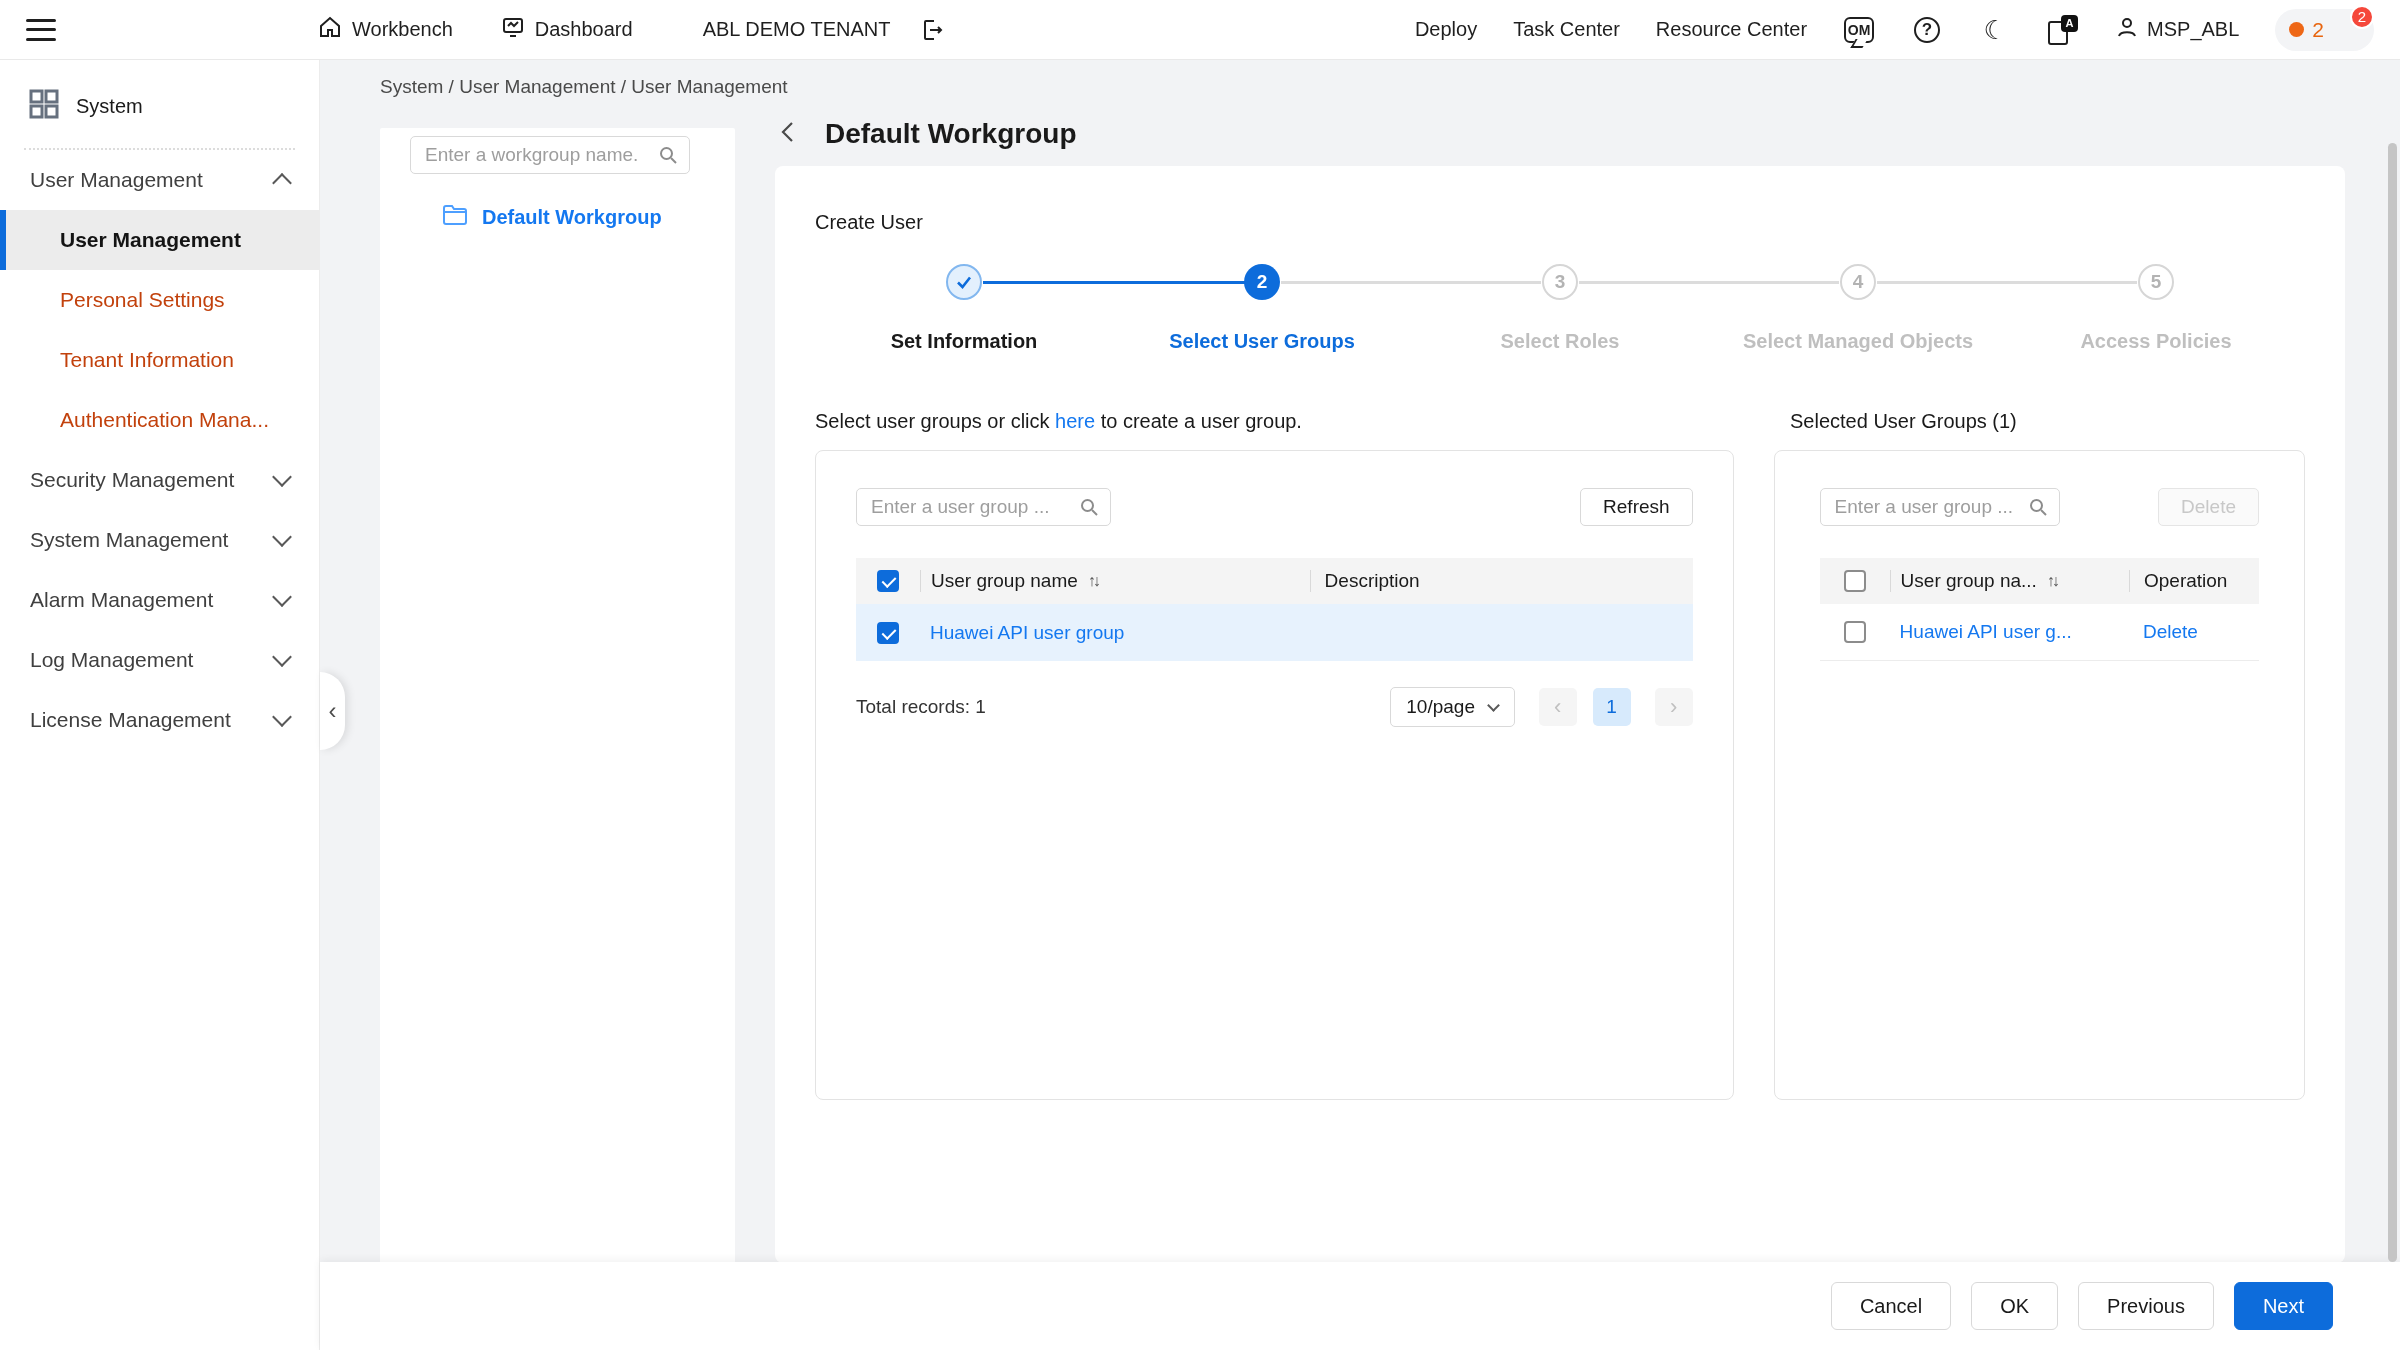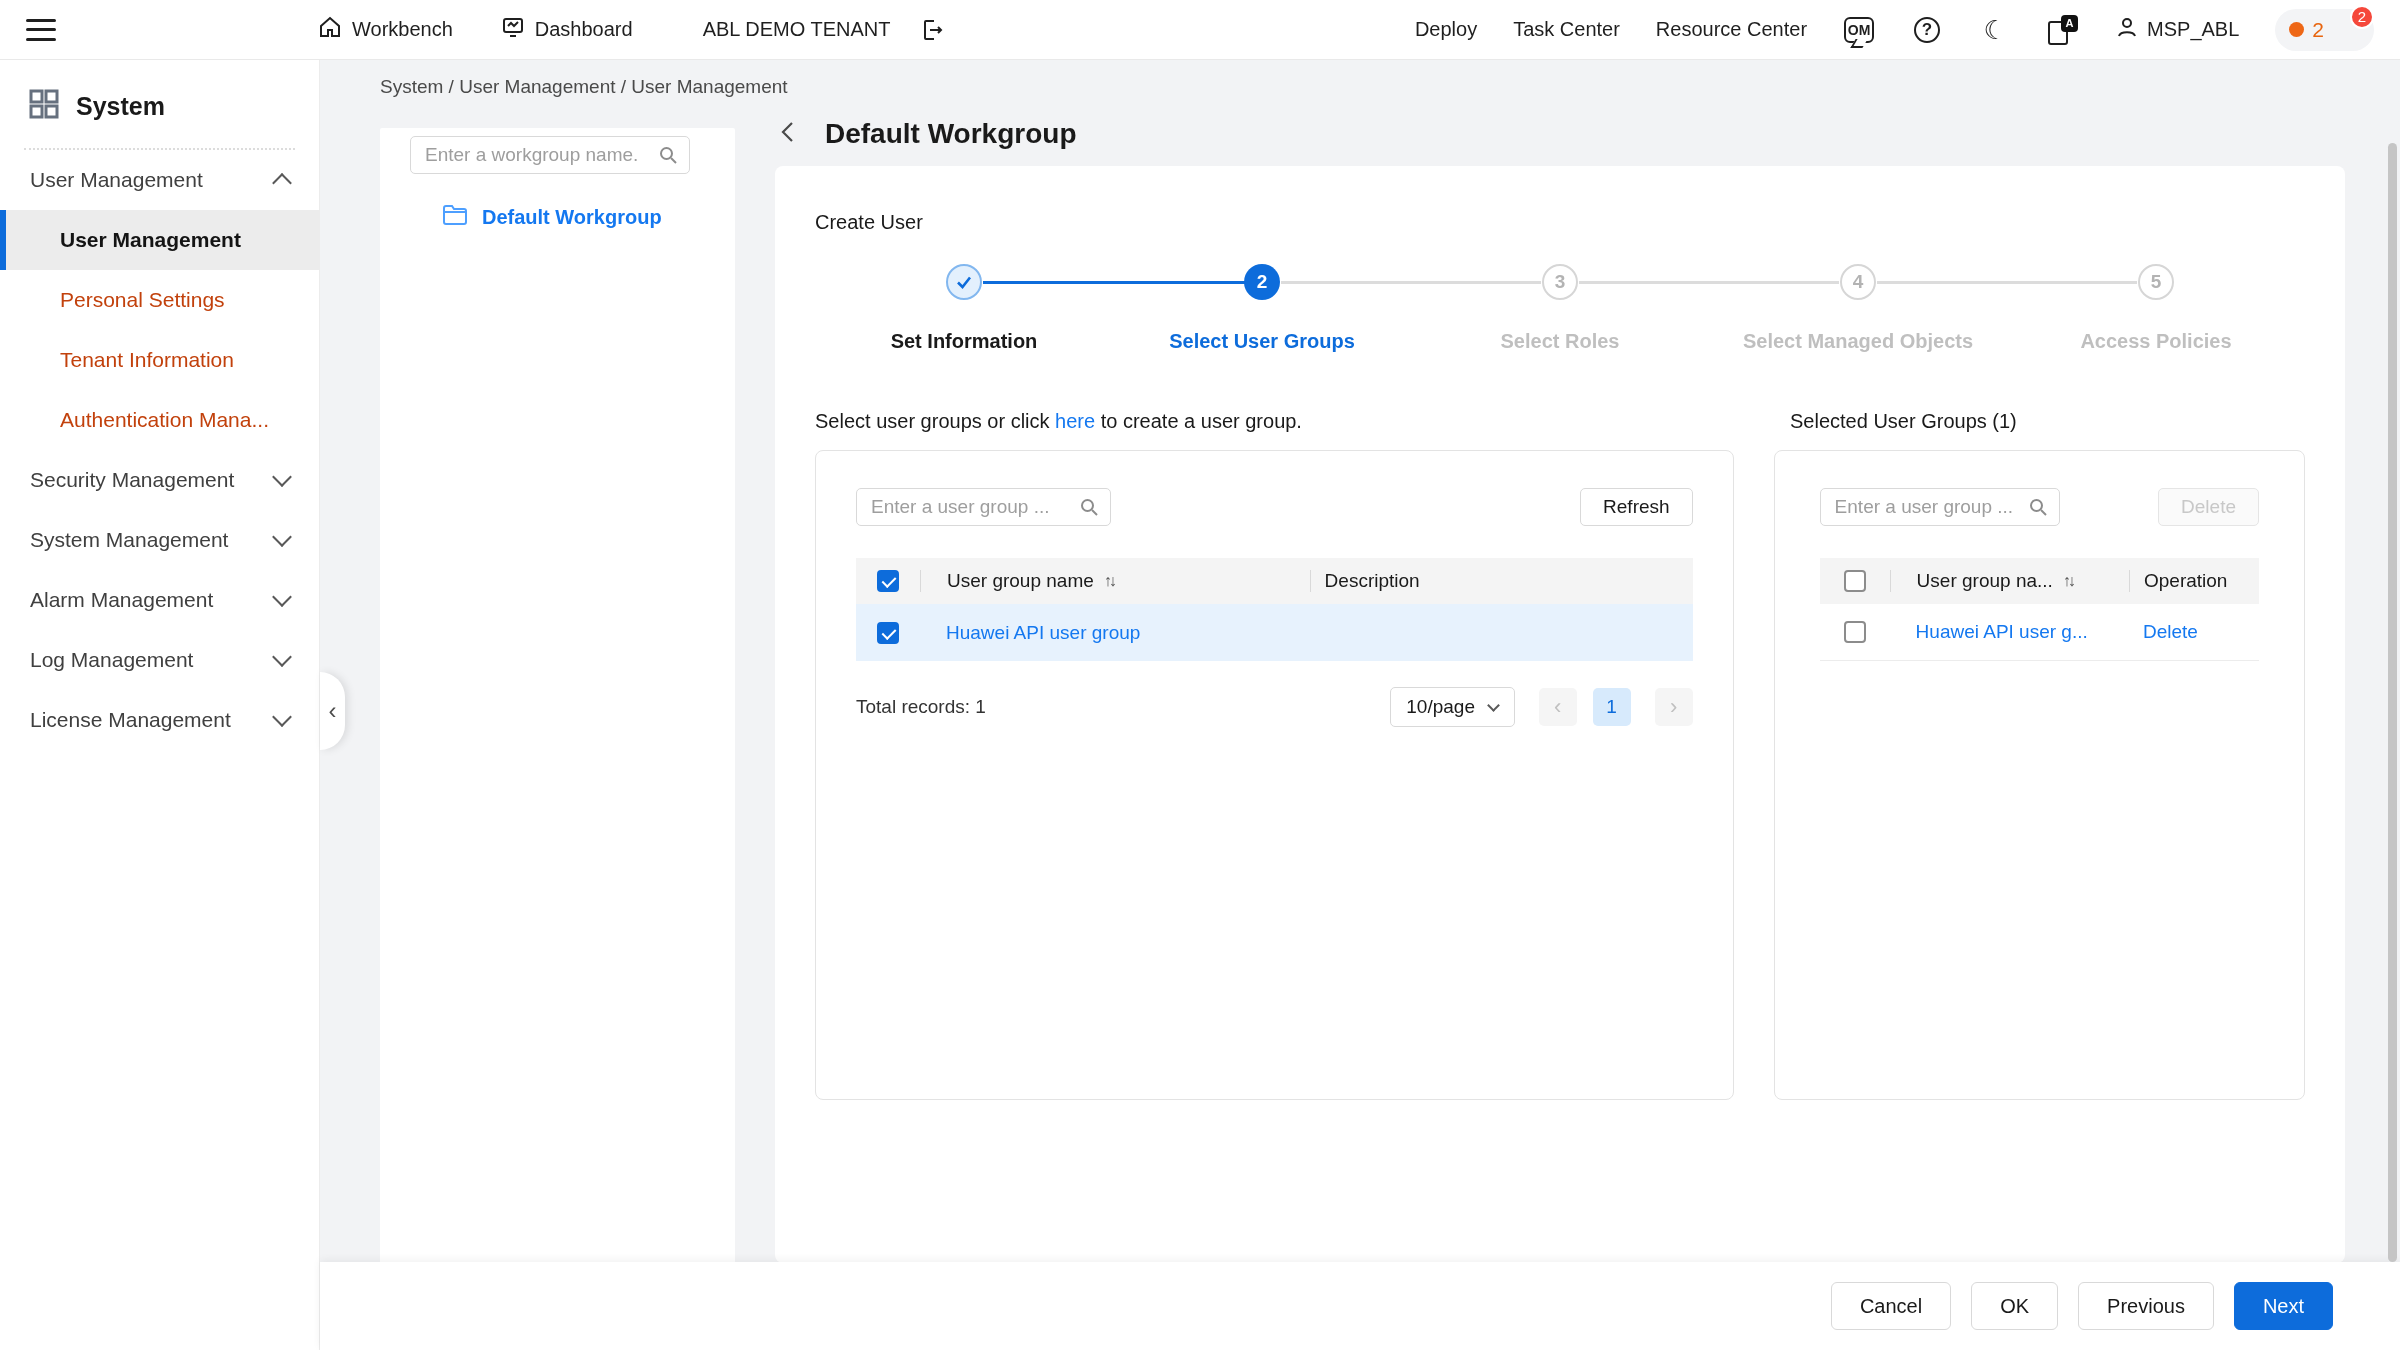--- a/index.html
+++ b/index.html
@@ -34,21 +34,21 @@
   .alarm-count { font-size:21px; color:#e8650f; }
   .app-logo { position:relative; width:34px; height:34px; }
   .app-logo .disc { width:34px; height:34px; border-radius:50%;
      background:conic-gradient(#f7b500 0deg 70deg,#f7e9c5 70deg 120deg,#e05658 120deg 160deg,#c95ce0 160deg 220deg,#9b59f0 220deg 260deg,#ef8b2a 260deg 360deg); }
   .app-logo .badge { position:absolute; right:-8px; top:-8px; min-width:24px; height:24px; border-radius:12px; background:#f5483b;
      color:#fff; font-size:15px; display:flex; align-items:center; justify-content:center; border:2px solid #fff; }
 
   
   .sidebar { position:absolute; left:0; top:60px; width:320px; height:1290px; background:#fff; border-right:1px solid #ececec; z-index:20; }
   .sb-head { display:flex; align-items:center; gap:16px; padding:28px 24px 24px 28px; }
-  .sb-title { font-size:25px; font-weight:bold; color:#1a1a1a; }
+  .sb-title { font-size:20px; font-weight:normal; color:#1a1a1a; }
   .sb-divider { border-bottom:2px dotted #dcdcdc; margin:0 24px; }
   .sb-group { display:flex; align-items:center; justify-content:space-between; padding:0 30px; height:60px; font-size:21px; color:#404040; cursor:pointer; }
   .sb-item { display:flex; align-items:center; height:60px; padding-left:60px; font-size:21px; color:#c2410c; cursor:pointer; position:relative; }
   .sb-item.active { background:#ececec; font-weight:bold; color:#141414; }
   .sb-item.active:before { content:""; position:absolute; left:0; top:0; bottom:0; width:6px; background:#0d6cdb; }
   .chev { width:14px; height:14px; border-right:2px solid #595959; border-bottom:2px solid #595959; transform:rotate(45deg); margin-top:-6px; }
   .chev.up { transform:rotate(-135deg); margin-top:6px; }
   .collapse-tab { position:absolute; left:320px; top:672px; width:25px; height:78px; background:#fff;
       border-radius:0 40px 40px 0; box-shadow:3px 0 8px rgba(0,0,0,.10); z-index:25;
       display:flex; align-items:center; justify-content:center; font-size:24px; color:#4d4d4d; cursor:pointer; }
@@ -105,21 +105,21 @@
   .btn:disabled { color:#c8c8c8; border-color:#e5e5e5; background:#fafafa; cursor:default; }
 
   .tbl { margin-top:32px; }
   .tbl-header { display:flex; align-items:center; height:46px; background:#f4f4f4; font-size:19px; color:#1a1a1a; }
   .tbl-row { display:flex; align-items:center; height:57px; font-size:19px; }
   .tbl-row.selected { background:#e7f2fd; }
   .tbl-row.bordered { border-bottom:1px solid #ececec; }
   .col-check { width:64px; display:flex; justify-content:center; }
   .panel.right .col-check { width:70px; }
   .col-sep { border-left:1px solid #d9d9d9; }
-  .col-name { flex:1; padding-left:26px; display:flex; align-items:center; gap:10px; }
+  .col-name { flex:1; padding-left:10px; display:flex; align-items:center; gap:10px; }
   .col-desc { width:383px; padding-left:14px; }
   .col-op { width:130px; padding-left:14px; }
   .sort-ic { font-size:16px; color:#555; letter-spacing:-3px; }
   .link { color:#1478f0; cursor:pointer; }
   .checkbox { width:22px; height:22px; border:2px solid #8c8c8c; border-radius:4px; background:#fff; position:relative; cursor:pointer; }
   .checkbox.checked { background:#0d6cdb; border-color:#0d6cdb; }
   .checkbox.checked:after { content:""; position:absolute; left:6px; top:2px; width:6px; height:11px;
       border-right:2.5px solid #fff; border-bottom:2.5px solid #fff; transform:rotate(45deg); }
 
   .pagination { display:flex; align-items:center; margin-top:26px; }

